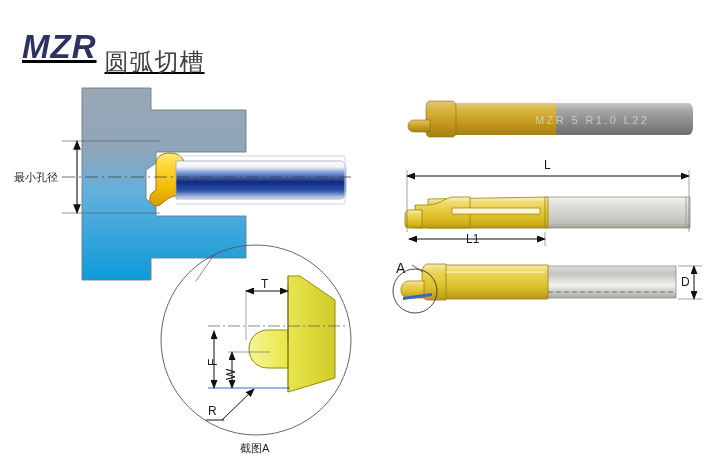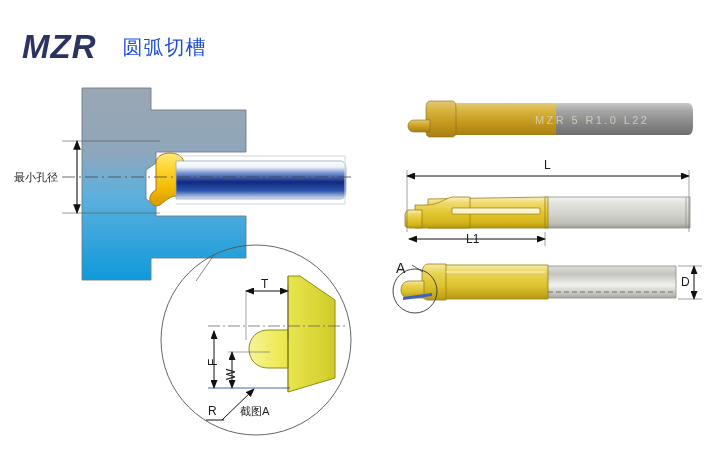--- a/index.html
+++ b/index.html
@@ -9,37 +9,39 @@
     background:#ffffff;
     font-family:"Liberation Sans","DejaVu Sans",sans-serif;
     overflow:hidden;
     position:relative;
   }
   #page{position:absolute;inset:0;}
 
   
   .title-row{
     position:absolute;left:22px;top:28px;
-    display:flex;align-items:center;gap:26px;
+    display:flex;align-items:flex-start;gap:8px;
     white-space:nowrap;
+    text-decoration:underline;
   }
   .t-mzr{
     font-size:33px;font-weight:bold;font-style:italic;
     color:#2d3360;letter-spacing:1px;
     font-family:"Liberation Sans","DejaVu Sans",sans-serif;
   }
   .t-cn{
     font-size:32px;font-weight:bold;font-style:italic;
     color:#2d3360;letter-spacing:2px;
     font-family:"DejaVu Sans",sans-serif;
   }
   .t-sub{
-    font-size:20px;font-weight:normal;color:#1d4ed8;
+    font-size:24px;font-weight:normal;color:#404040;
     letter-spacing:1px;
     font-family:"DejaVu Sans",sans-serif;
+    margin-top:18px;
   }
 
   
   .stage{position:absolute;left:0;top:0;width:719px;height:460px;}
   .lbl{
     position:absolute;color:#1a1a1a;
     font-family:"DejaVu Sans",sans-serif;
     white-space:nowrap;
   }
   .lbl-cn{font-size:11px;}
@@ -252,21 +254,21 @@
       <line x1="678" y1="299" x2="702" y2="299" stroke="#666" stroke-width="0.6"></line>
     </g>
   </svg>
 
   <div class="lbl lbl-cn" style="left:14px;top:170px;font-family:Liberation Serif, serif;">最小孔径</div>
 
   <div class="lbl lbl-dim" style="left:261px;top:277px;">T</div>
   <div class="lbl lbl-dim rot" style="left:206px;top:366px;">F</div>
   <div class="lbl lbl-dim rot" style="left:224px;top:380px;">W</div>
   <div class="lbl lbl-dim" style="left:208px;top:404px;">R</div>
-  <div class="lbl lbl-cn" style="left:240px;top:404px;text-align:center;">截图A</div>
+  <div class="lbl lbl-cn" style="left:240px;top:441px;text-align:center;">截图A</div>
 
   <div class="lbl lbl-dim" style="left:544px;top:158px;">L</div>
   <div class="lbl lbl-dim" style="left:466px;top:232px;">L1</div>
 
   <div class="lbl lbl-dim" style="left:396px;top:260px;font-size:14px;">A</div>
   <div class="lbl lbl-dim" style="left:681px;top:275px;">D</div>
 
 </div>
 
 </body></html>

